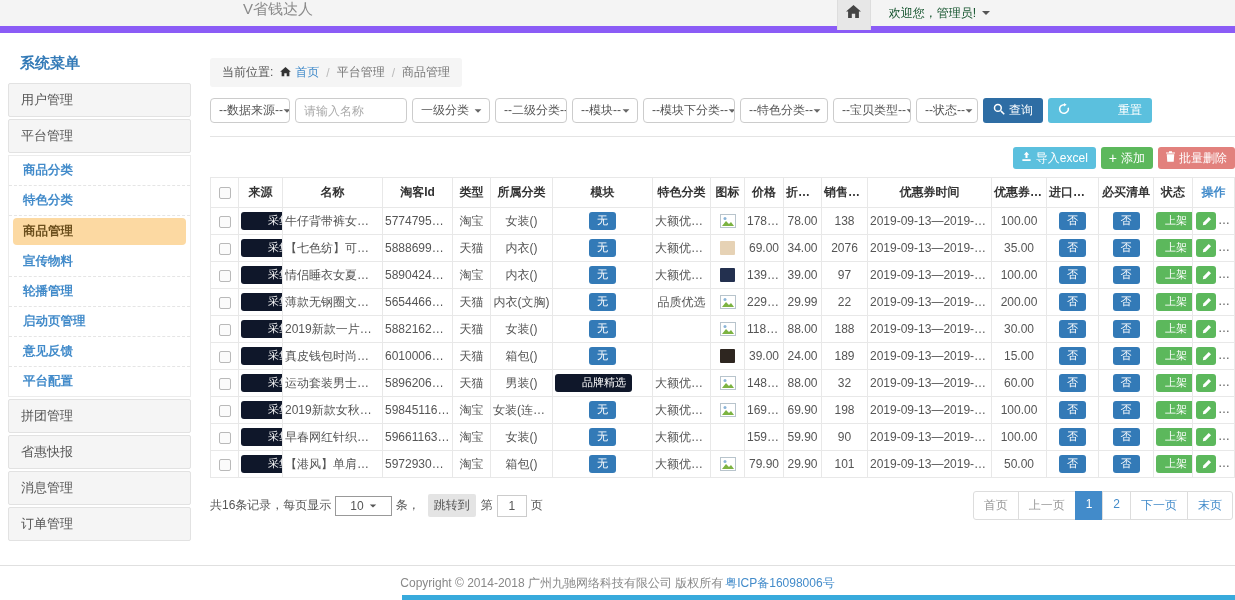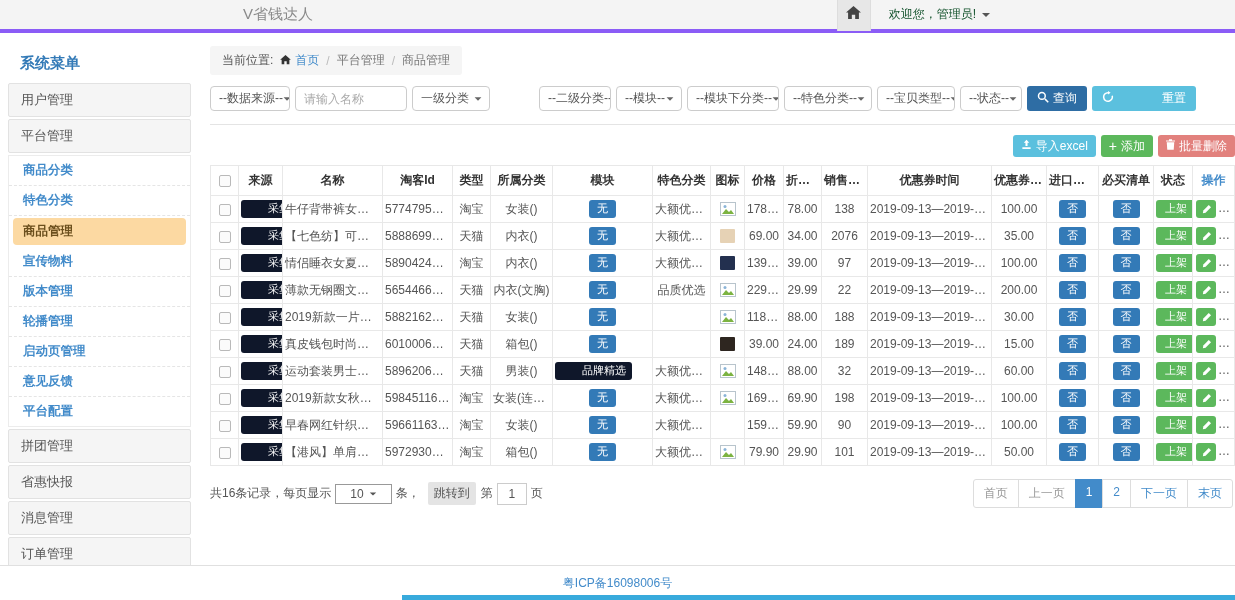--- a/index.html
+++ b/index.html
@@ -2,53 +2,53 @@
 <html><head>
 <meta charset="utf-8">
 <style>
   * { box-sizing: border-box; margin: 0; padding: 0; }
   html,body { width:1235px; height:600px; }
   body {
     font-family:"Liberation Sans","DejaVu Sans",sans-serif;
     background:#fff; color:#555; overflow:hidden; position:relative; font-size:12px;
   }
   
-  .topbar { height:33px; background:#f4f4f4; border-bottom:4px solid #8b5cf6; display:flex; align-items:center; }
+  .topbar { height:33px; background:#f4f4f4; border-bottom:7px solid #8b5cf6; display:flex; }
   .topbar-title { margin-left:243px; font-size:15px; color:#8a8a8a; }
   .topbar-right { margin-left:auto; margin-right:245px; display:flex; align-items:center; height:100%; }
   .home-box { width:34px; height:33px; background:#e7e7e7; border-left:1px solid #ddd; border-right:1px solid #ddd; display:flex; align-items:center; justify-content:center; cursor:pointer; }
   .welcome { margin-left:18px; color:#14532d; display:flex; align-items:center; gap:6px; cursor:pointer; }
   .tri-dn { width:0; height:0; border-left:4px solid transparent; border-right:4px solid transparent; border-top:4px solid #555; display:inline-block; }
   
   .content { display:flex; padding:13px 10px 0 8px; }
   .sidebar { width:183px; flex:0 0 183px; }
   .main { flex:1; margin-left:19px; }
   
   .side-title { color:#337ab7; font-weight:bold; font-size:15px; padding:8px 12px 10px; }
   .side-h { background:#f5f5f5; border:1px solid #e2e2e2; border-radius:2px; color:#555; font-size:13px; padding:7px 12px; margin-bottom:2px; cursor:pointer; }
   .side-sub { background:#fff; border:1px solid #ececec; margin-bottom:2px; }
   .side-s { font-size:12.5px; color:#428bca; padding:6px 14px; border-bottom:1px dashed #e5e5e5; cursor:pointer;font-weight:bold; }
   .side-sub .side-s:last-child { border-bottom:none; }
   .side-s.active { background:#fcd9a2; border-radius:4px; color:#6b4f1d; margin:2px 4px; padding:5px 10px; border-bottom:none; }
   
-  .crumb { background:#f5f5f5; border-radius:3px; padding:6px 12px; display:inline-flex; align-items:center; gap:7px; color:#555; }
+  .crumb { background:#f5f5f5; border-radius:3px; padding:6px 12px; display:inline-flex; align-items:center; gap:7px; color:#555;margin-top:12px; }
   .crumb .sep { color:#bbb; }
   .crumb .home-link { color:#428bca; cursor:pointer; display:inline-flex; align-items:center; gap:4px; }
   .crumb .trail { color:#777; cursor:pointer; }
   
   .filters { display:flex; align-items:center; gap:5px; margin-top:11px; }
   #filter-controls { display:contents; }
   .sel { height:25px; border:1px solid #ccc; border-radius:4px; background:#fff; display:flex; align-items:center; justify-content:space-between; padding:0 7px 0 8px; color:#555; cursor:pointer; white-space:nowrap; overflow:hidden; }
   .sel .tri-dn { border-top-color:#666; transform:scale(.85); }
   .txt { height:25px; border:1px solid #ccc; border-radius:4px; padding:0 8px; font-size:12px; color:#555; }
   .txt::placeholder { color:#aaa; }
   #filter-controls>:nth-child(1){ width:80px; }
   #filter-controls>:nth-child(2){ width:112px; }
   #filter-controls>:nth-child(3){ width:78px; }
-  #filter-controls>:nth-child(4){ width:72px;margin-left:44px; }
+  #filter-controls>:nth-child(4){ width:72px; }
   #filter-controls>:nth-child(5){ width:66px; }
   #filter-controls>:nth-child(6){ width:92px; }
   #filter-controls>:nth-child(7){ width:88px; }
   #filter-controls>:nth-child(8){ width:78px; }
   #filter-controls>:nth-child(9){ width:62px; }
   .btn { height:25px; border:none; border-radius:3px; color:#fff; font-size:12px; padding:0 10px; display:inline-flex; align-items:center; gap:4px; cursor:pointer; font-family:inherit; }
   .btn-query { background:#2e6da4; }
   .btn-reset { background:#5bc0de;gap:48px; }
   .rule { border-top:1px solid #e4e4e4; margin:13px 0 10px; }
   
@@ -114,21 +114,20 @@
   <div class="sidebar">
     <div class="side-title">系统菜单</div>
     <div id="side-list">
         <div class="side-h">用户管理</div>
         <div class="side-h">平台管理</div>
         <div class="side-sub">
           <div class="side-s">商品分类</div>
           <div class="side-s">特色分类</div>
           <div class="side-s active">商品管理</div>
           <div class="side-s">宣传物料</div>
-          <div class="side-s">版本管理</div>
           <div class="side-s">轮播管理</div>
           <div class="side-s">启动页管理</div>
           <div class="side-s">意见反馈</div>
           <div class="side-s">平台配置</div>
         </div>
         <div class="side-h">拼团管理</div>
         <div class="side-h">省惠快报</div>
         <div class="side-h">消息管理</div>
         <div class="side-h">订单管理</div>
       </div>
@@ -579,15 +578,16 @@
           <span class="pg-item active">1</span>
           <span class="pg-item ">2</span>
           <span class="pg-item ">下一页</span>
           <span class="pg-item ">末页</span>
         </div>
     </div>
   </div>
 </div>
 
 <div class="footer">
+  <span>Copyright © 2014-2018 广州九驰网络科技有限公司 版权所有</span>
     <span class="icp">粤ICP备16098006号</span>
 </div>
 <div class="footer-strip"></div>
 
 </body></html>

